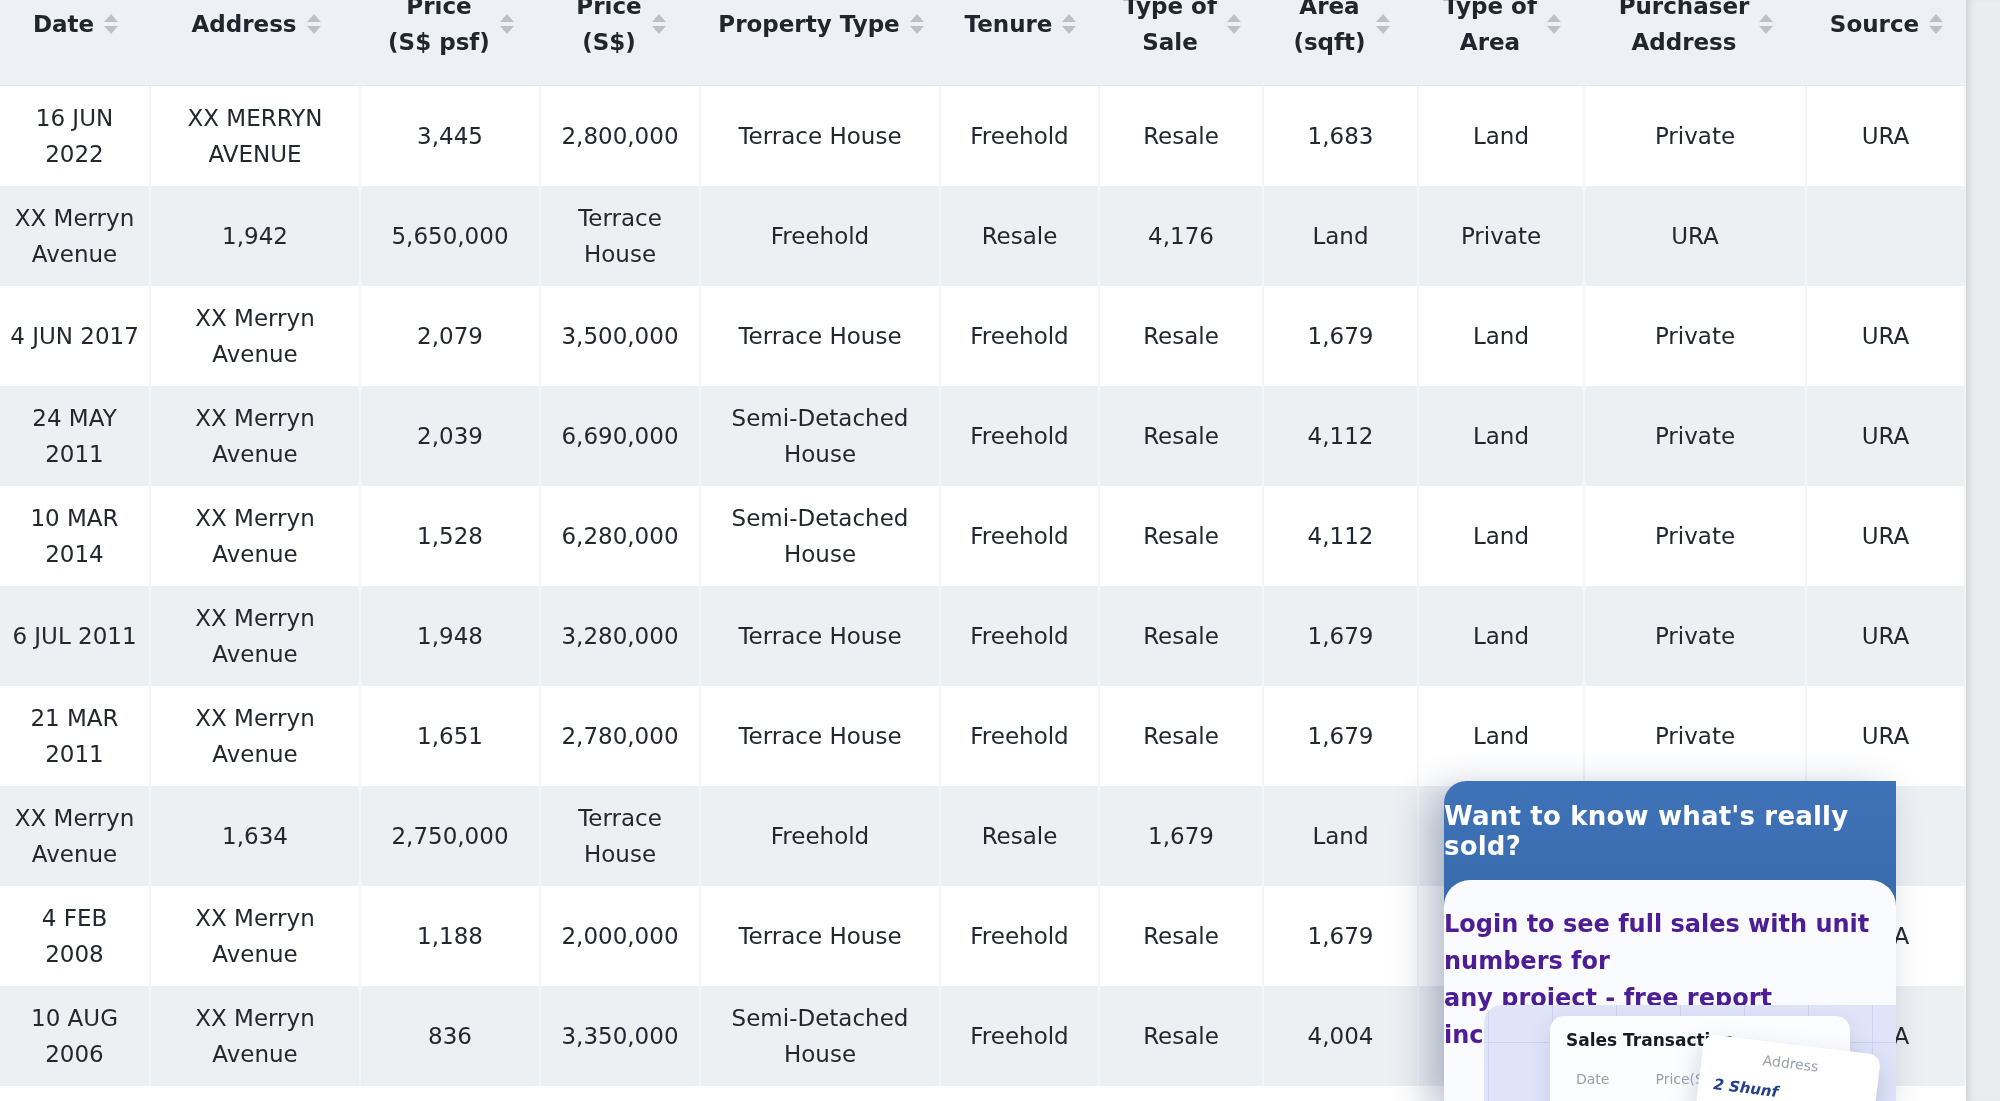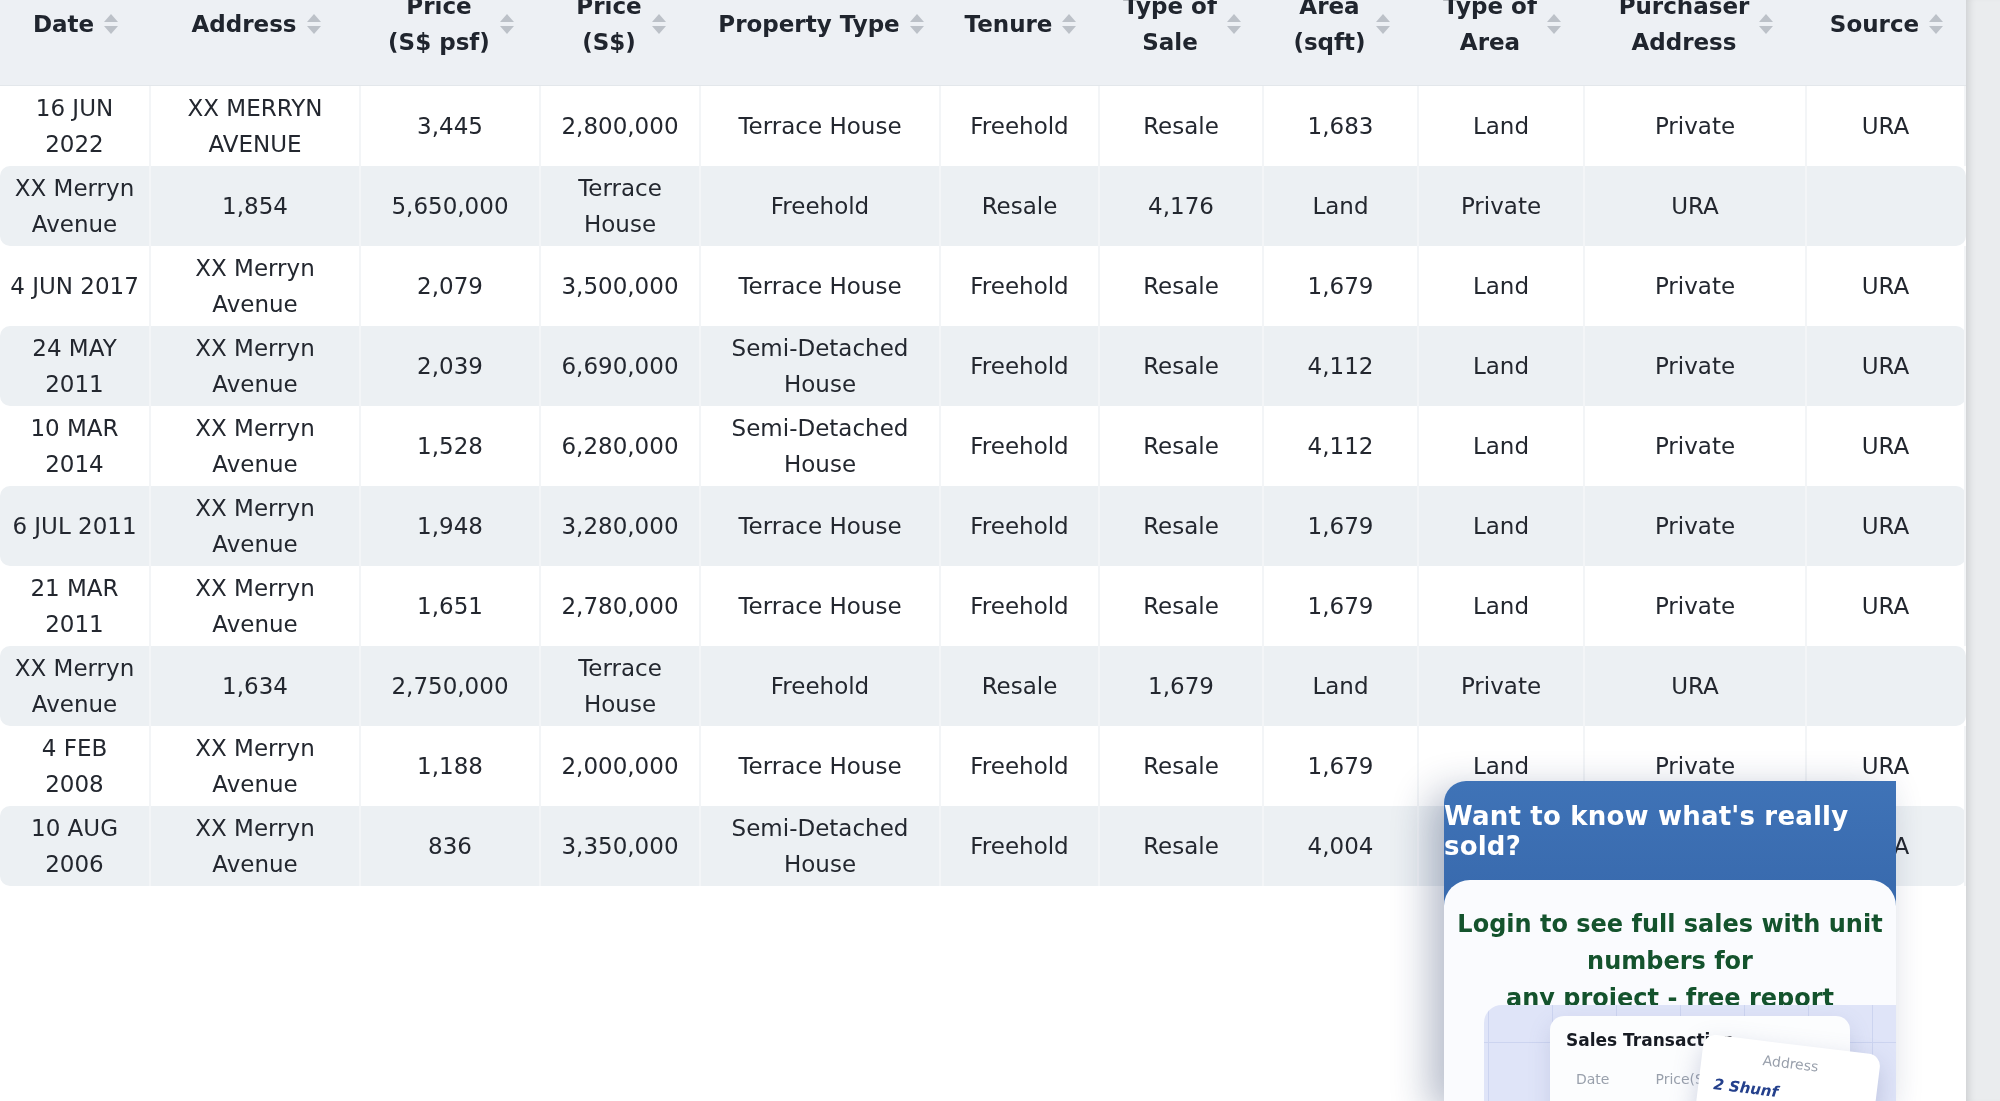--- a/index.html
+++ b/index.html
@@ -30,21 +30,21 @@
     font-size:23px; font-weight:600; color:#20252e; line-height:36px;
     text-align:center;
   }
   .sort{ display:inline-flex; flex-direction:column; gap:4px; }
   .sort .up{ width:0;height:0;border-left:7px solid transparent;border-right:7px solid transparent;border-bottom:8px solid #bcc1c8; }
   .sort .dn{ width:0;height:0;border-left:7px solid transparent;border-right:7px solid transparent;border-top:8px solid #bcc1c8; }
 
   .tbody{ display:block; }
   .tr{
     display:grid; grid-template-columns:var(--cols);
-    height:80px; background:#ffffff;border-radius:10px;
+    height:100px; background:#ffffff;
   }
   .tr.stripe{ background:#ecf0f3; }
   .td{
     display:flex; align-items:center; justify-content:center;
     text-align:center; padding:0 10px;
     font-size:23px; color:#23272f; line-height:36px;
     border-right:2px solid #f3f5f7;
   }
 
   .right-strip{
@@ -64,22 +64,22 @@
   .modal-head{
     height:99px; display:flex; align-items:center; justify-content:center;
     color:#ffffff; font-size:26px; font-weight:700; letter-spacing:.2px;
   }
   .modal-body{
     position:absolute; left:0; right:0; top:99px; bottom:0;
     background:#fafbfe;
     border-radius:26px 26px 0 0;
   }
   .modal-sub{
-    margin-top:26px; text-align:center;
-    color:#14532d; font-size:24px; font-weight:600; line-height:37px;
+    margin-top:26px; 
+    color:#4c1d95; font-size:24px; font-weight:600; line-height:37px;
   }
   .preview-panel{
     position:absolute; left:40px; top:224px; width:620px; height:220px;
     border-radius:18px; background-color:#dfe4f8;
     background-image:
       linear-gradient(#ccd4f0 1.5px, transparent 1.5px),
       linear-gradient(90deg,#ccd4f0 1.5px, transparent 1.5px);
     background-size:64px 64px; background-position:4px 37px;
   }
   .mini-card{
@@ -244,21 +244,21 @@
         <div class="td">Terrace House</div>
         <div class="td">Freehold</div>
         <div class="td">Resale</div>
         <div class="td">1,683</div>
         <div class="td">Land</div>
         <div class="td">Private</div>
         <div class="td">URA</div>
       </div>
       <div class="tr stripe">
         <div class="td">XX Merryn Avenue</div>
-        <div class="td">1,854</div>
+        <div class="td">1,942</div>
         <div class="td">5,650,000</div>
         <div class="td">Terrace House</div>
         <div class="td">Freehold</div>
         <div class="td">Resale</div>
         <div class="td">4,176</div>
         <div class="td">Land</div>
         <div class="td">Private</div>
         <div class="td">URA</div>
       </div>
       <div class="tr">

